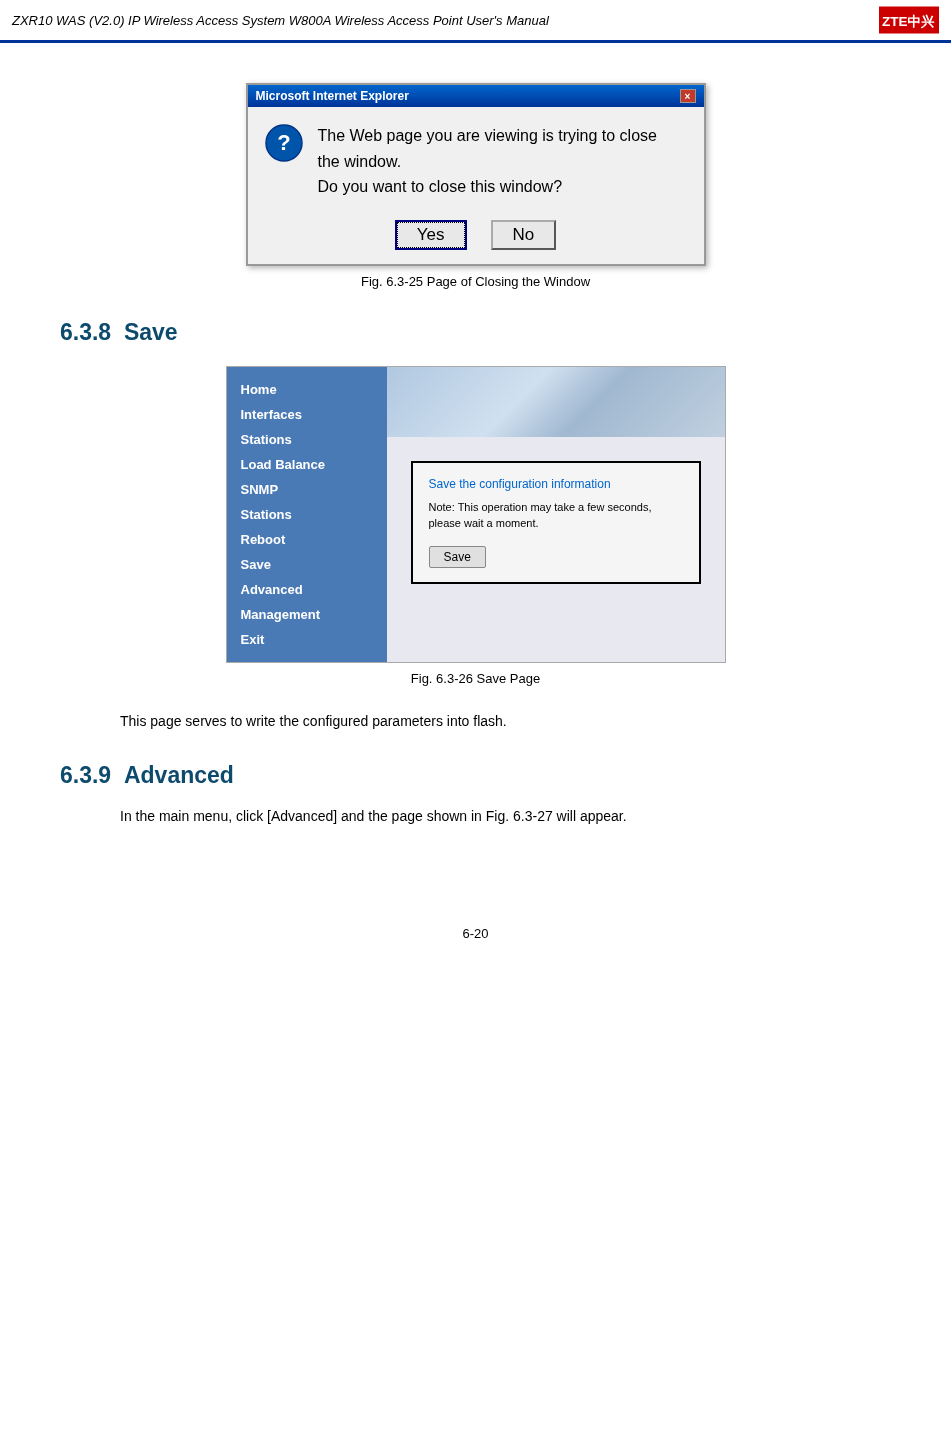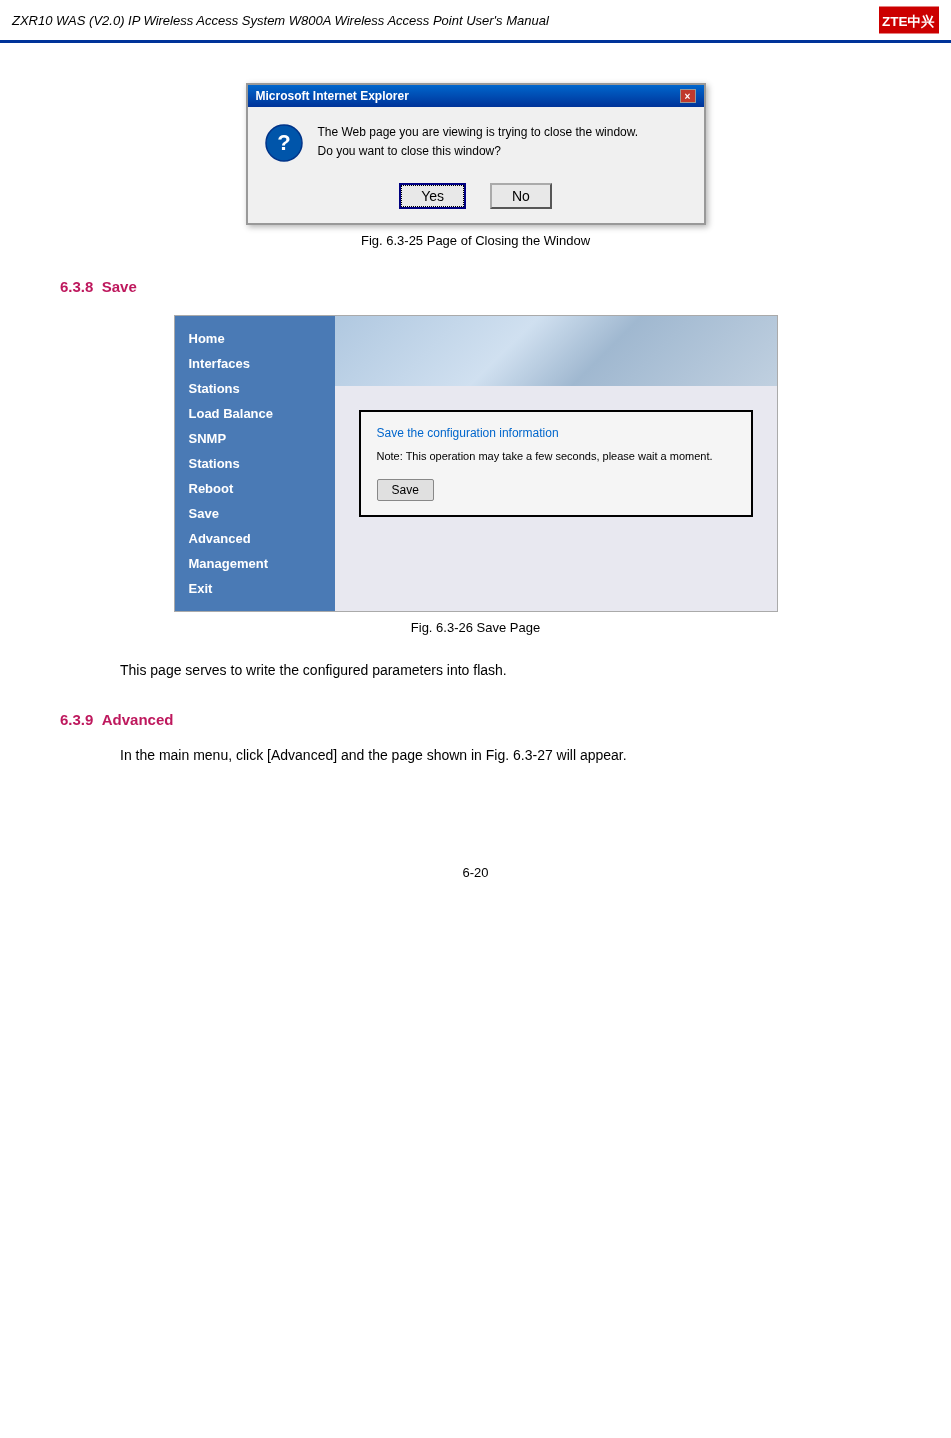--- a/index.html
+++ b/index.html
@@ -31,24 +31,24 @@
       height: 28px;
     }
 
     
     .content {
       padding: 20px 60px 40px 60px;
     }
 
     
     .section-heading {
-      font-size: 15px;
+      font-size: 23px;
       font-weight: bold;
       margin: 30px 0 16px 0;
-      color: #be185d;
+      color: #0c4a6e;
     }
     .section-heading span.num {
       font-weight: bold;
     }
 
     
     .body-text {
       font-size: 14px;
       color: #000;
       margin: 10px 0 18px 60px;
@@ -104,52 +104,52 @@
       display: flex;
       align-items: flex-start;
       gap: 14px;
     }
     .ie-dialog-icon {
       width: 40px;
       height: 40px;
       flex-shrink: 0;
     }
     .ie-dialog-text {
-      font-size: 12px;
+      font-size: 16px;
       line-height: 1.6;
       color: #000;
     }
     .ie-dialog-buttons {
       display: flex;
       justify-content: center;
       gap: 24px;
       padding: 8px 0 14px 0;
     }
     .ie-btn {
       padding: 3px 20px;
       border: 2px outset #aaa;
       background: #e8e8e8;
-      font-size: 14px;
+      font-size: 17px;
       cursor: pointer;
       min-width: 60px;
     }
     .ie-btn-yes {
       border: 2px solid #000080;
       outline: 1px dotted #000;
       outline-offset: -3px;
     }
 
     
     .save-page-wrapper {
       display: flex;
       justify-content: center;
       margin: 20px 0 8px 0;
     }
     .save-page-container {
-      width: 604px;
+      width: 500px;
       border: 1px solid #aaa;
       background: #fca5a5;
       display: flex;
       overflow: hidden;
     }
     
     .sidebar-menu {
       width: 160px;
       background: #4a7ab5;
       padding: 10px 0;

